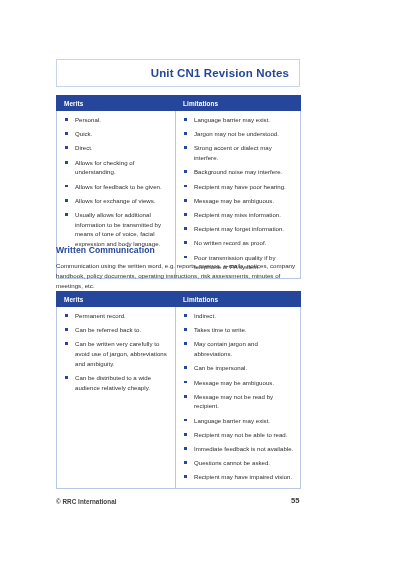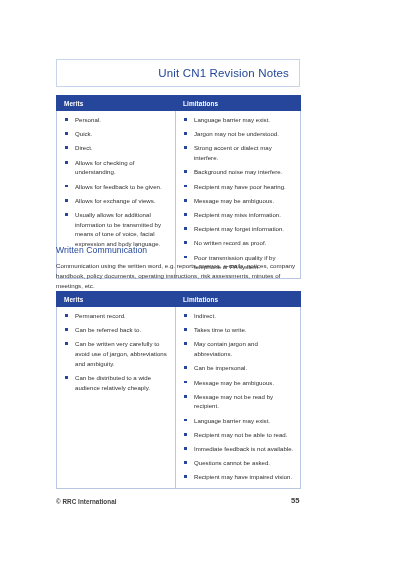--- a/index.html
+++ b/index.html
@@ -33,21 +33,21 @@
     border: 1px solid #c8d4ea;
     box-sizing: border-box;
     background: #ffffff;
     display: flex;
     align-items: center;
     justify-content: flex-end;
   }
   .header-title {
     color: #24479b;
     font-size: 11.5px;
-    font-weight: normal;
+    font-weight: bold;
     letter-spacing: 0.15px;
     padding-right: 10px;
     white-space: nowrap;
   }
 
   
   .tbl {
     position: absolute;
     left: 56px;
     width: 244px;
@@ -105,21 +105,21 @@
     background: #26469b;
   }
 
   
   .section-heading {
     position: absolute;
     left: 56px;
     top: 245px;
     color: #24479b;
     font-size: 8.6px;
-    font-weight: normal;
+    font-weight: bold;
     letter-spacing: 0.1px;
   }
   .section-para {
     position: absolute;
     left: 56px;
     top: 261px;
     width: 246px;
     font-size: 6.2px;
     line-height: 1.62;
     color: #2e2e2e;

